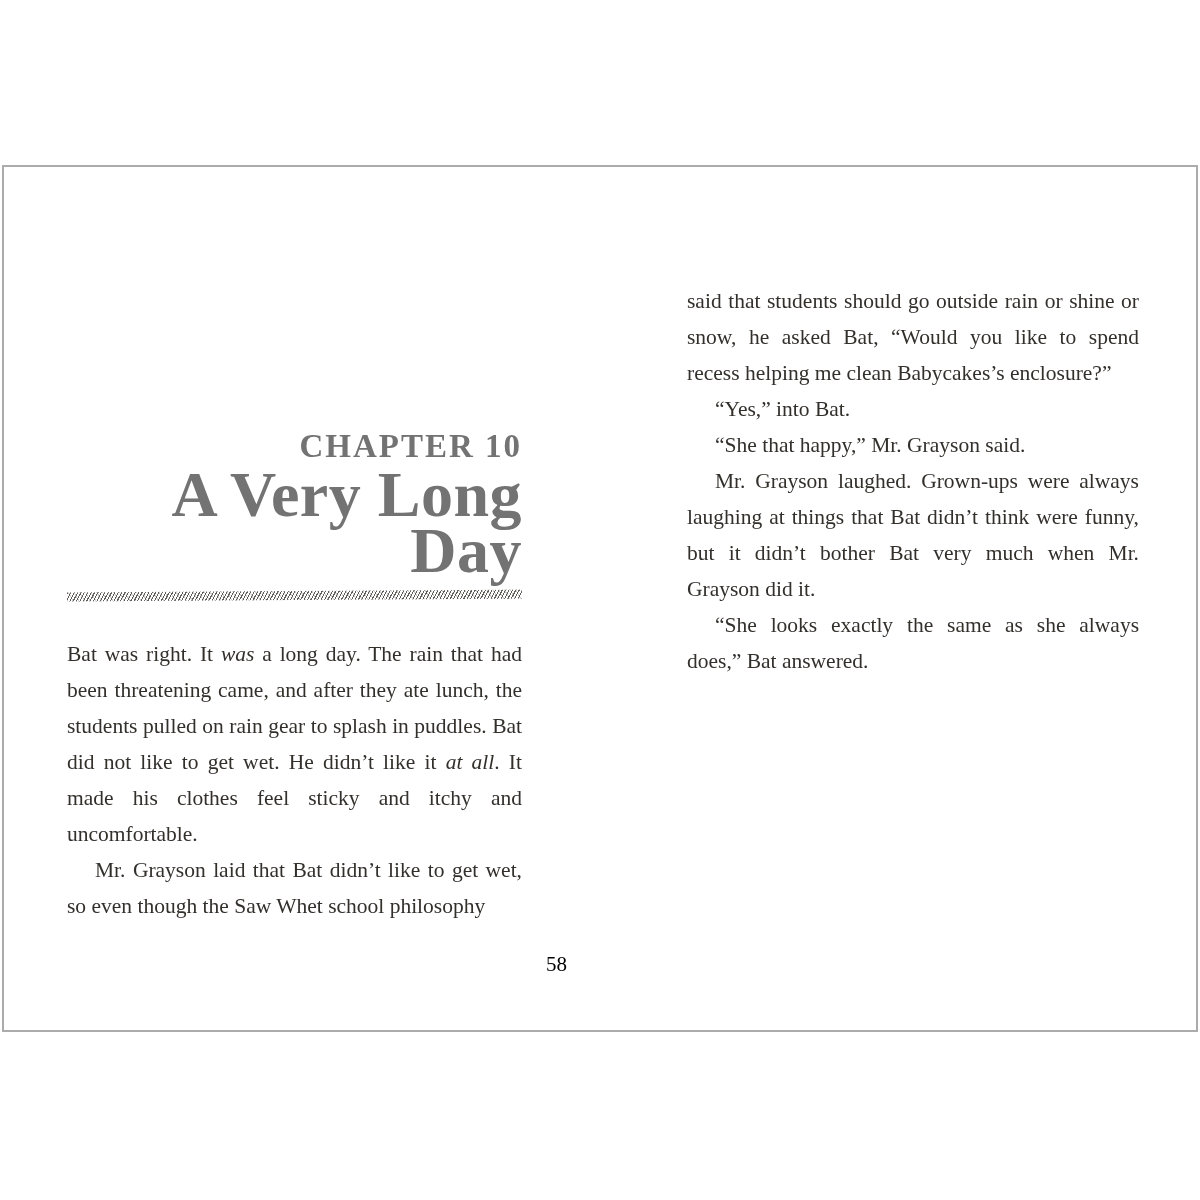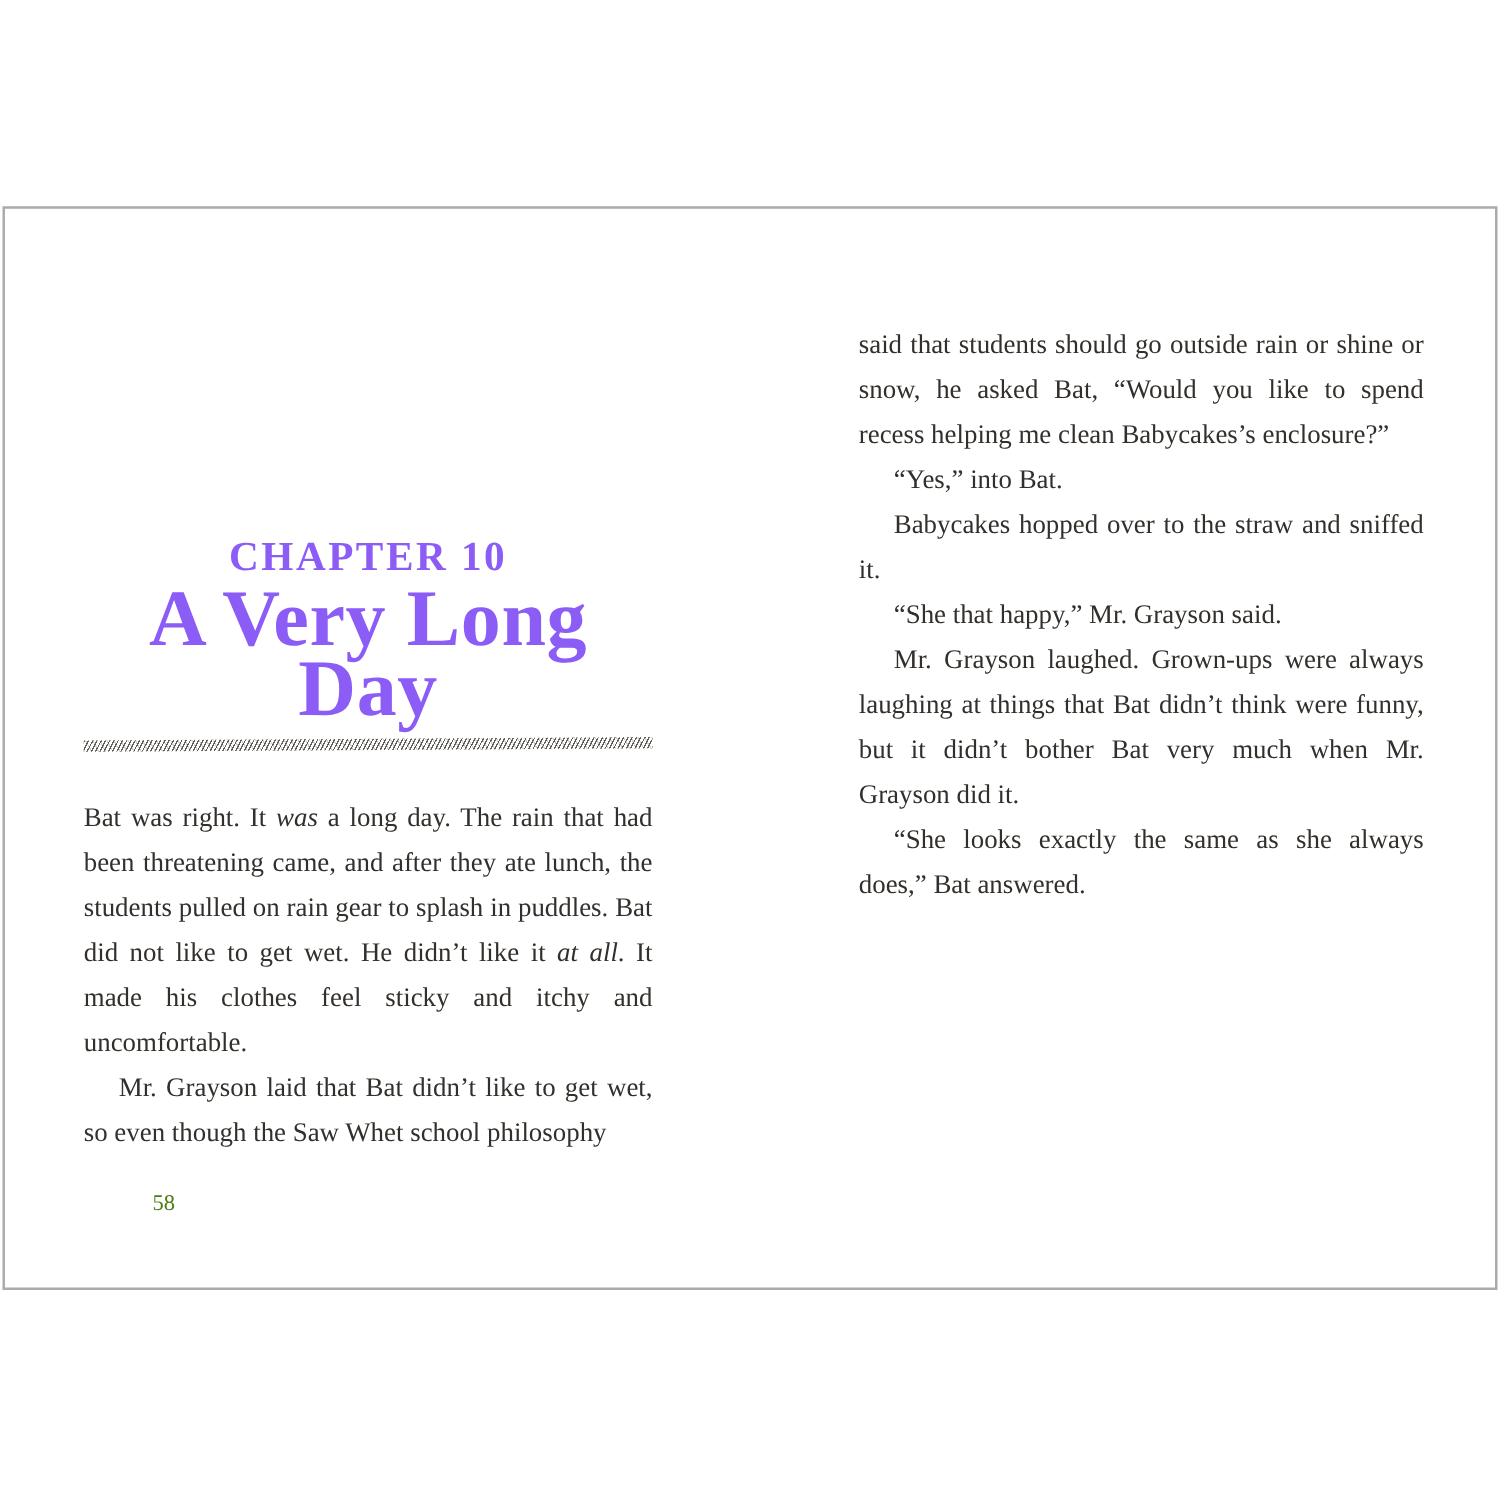--- a/index.html
+++ b/index.html
@@ -29,22 +29,22 @@
   .column {
     position: absolute;
     top: 0;
     height: 100%;
   }
   .left-col  { left: 63px;  width: 455px; }
   .right-col { left: 683px; width: 452px; }
 
   .chapter-head {
     margin-top: 258px;
-    text-align: center;
-    color: #8b5cf6;
+    text-align: right;
+    color: #737373;
   }
   .chapter-label {
     font-size: 33px;
     line-height: 42px;
     font-weight: 700;
     letter-spacing: 2px;
   }
   .chapter-title {
     font-size: 64px;
     line-height: 56px;
@@ -65,35 +65,35 @@
         rgba(255,255,255,0) 1px, rgba(255,255,255,0) 5px);
   }
 
   .body-text {
     color: #33302c;
     font-size: 21.5px;
     line-height: 36px;
     text-align: justify;
   }
   .left-col  .body-text { margin-top: 36px; }
-  .right-col .body-text { margin-top: 90px; }
+  .right-col .body-text { margin-top: 116px; }
 
   .body-text p {
     margin: 0;
     padding: 0;
   }
   .body-text p.indent { text-indent: 28px; }
   .body-text em { font-style: italic; }
 
   .page-number {
     position: absolute;
     top: 785px;
-    font-size: 18px;
-    color: #4d7c0f;
-    text-align: left;
+    font-size: 21px;
+    color: #000000;
+    text-align: right;
   }
   .page-number.left  { left: 55px;  width: 445px; }
 </style>
 </head>
 <body>
 
 <div class="canvas">
   <div class="sheet">
 
     <div class="column left-col">
@@ -106,21 +106,20 @@
           <p class=""><span>Bat was right. It </span><em>was</em><span> a long day. The rain that had been threatening came, and after they ate lunch, the students pulled on rain gear to splash in puddles. Bat did not like to get wet. He didn’t like it </span><em>at all</em><span>. It made his clothes feel sticky and itchy and uncomfortable.</span></p>
           <p class="indent"><span>Mr. Grayson laid that Bat didn’t like to get wet, so even though the Saw Whet school philosophy</span></p>
         </div>
       <div class="page-number left">58</div>
     </div>
 
     <div class="column right-col">
       <div class="body-text">
           <p class=""><span>said that students should go outside rain or shine or snow, he asked Bat, “Would you like to spend recess helping me clean Babycakes’s enclosure?”</span></p>
           <p class="indent"><span>“Yes,” into Bat.</span></p>
-          <p class="indent"><span>Babycakes hopped over to the straw and sniffed it.</span></p>
           <p class="indent"><span>“She that happy,” Mr. Grayson said.</span></p>
           <p class="indent"><span>Mr. Grayson laughed. Grown-ups were always laughing at things that Bat didn’t think were funny, but it didn’t bother Bat very much when Mr. Grayson did it.</span></p>
           <p class="indent"><span>“She looks exactly the same as she always does,” Bat answered.</span></p>
         </div>
 
     </div>
 
   </div>
 </div>
 

